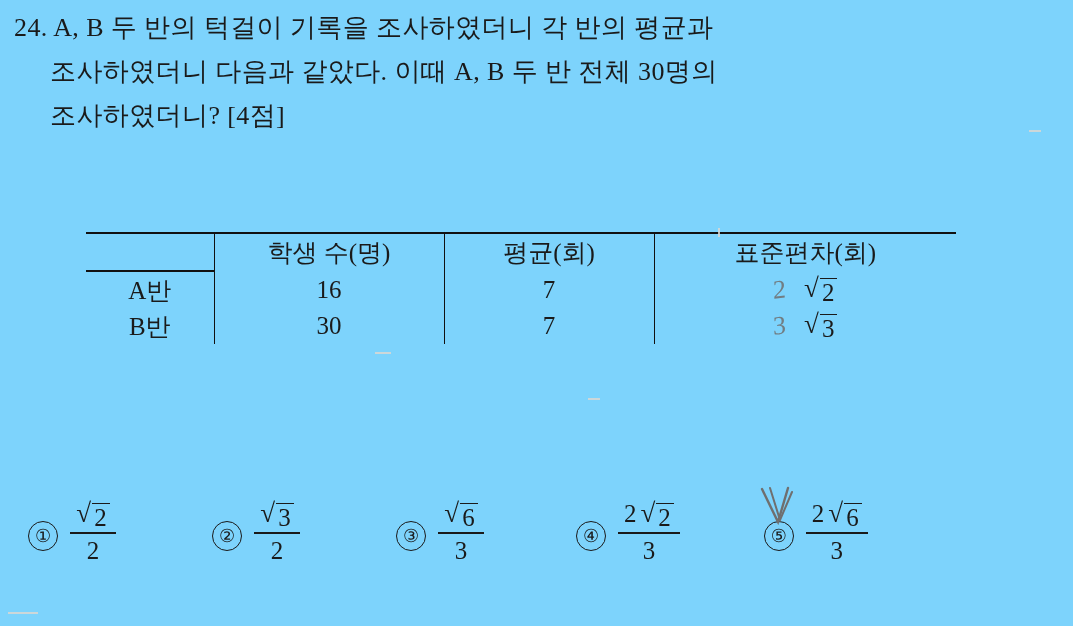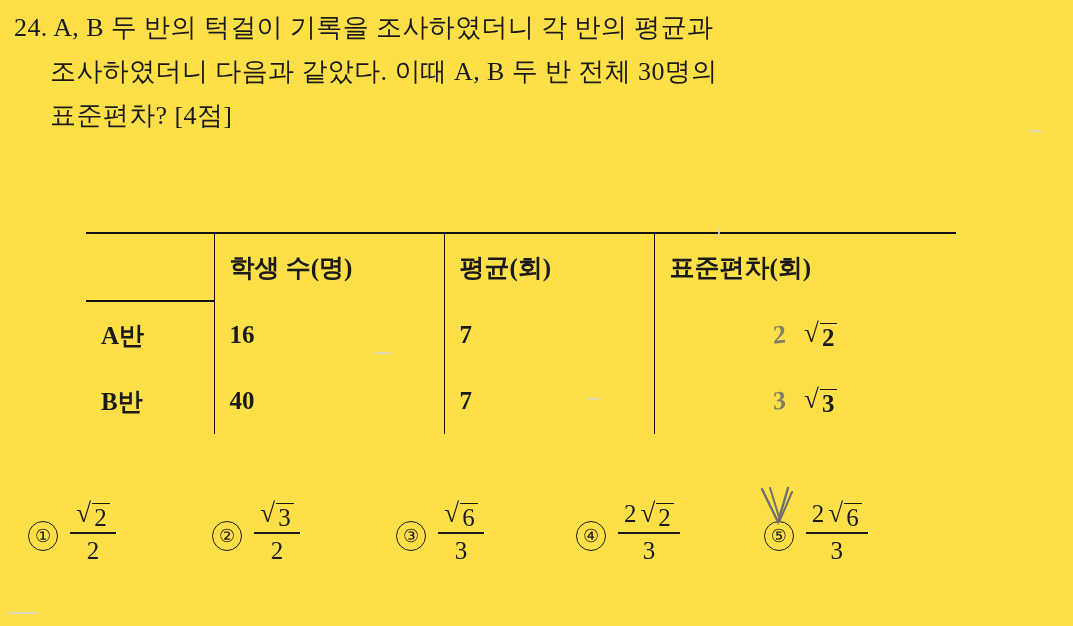--- a/index.html
+++ b/index.html
@@ -12,21 +12,21 @@
     background: #ffffff;
     font-family: "Liberation Serif", serif;
     color: #1a1a1a;
     position: relative;
     overflow: hidden;
   }
   .page {
     position: relative;
     width: 1073px;
     height: 626px;
-    background: #fde047;
+    background: #7dd3fc;
   }
 
   
   .stem {
     position: absolute;
     left: 14px;
     top: 6px;
     width: 1040px;
   }
   .stem-line {
@@ -47,23 +47,24 @@
     top: 232px;
     width: 870px;
   }
   table.data {
     border-collapse: collapse;
     width: 870px;
     table-layout: fixed;
   }
   table.data td, table.data th {
     border: 0;
-    font-weight: bold;
+    text-align: center;
+    font-weight: normal;
     font-size: 25px;
-    padding: 15px;
+    padding: 0;
     height: 36px;
   }
   .row-head td {
     height: 56px;
     font-size: 25px;
     border-bottom: 2.5px solid #111;
   }
   table.data tr.row-head td:first-child { border-bottom: 2.5px solid #111; }
   .top-rule {
     border-top: 2.5px solid #111;
@@ -197,21 +198,21 @@
   .sp5 { left: 8px; top: 612px; width: 30px; height: 2px; }
 </style>
 </head>
 <body>
 
 <div class="page">
 
   <div class="stem">
     <span class="stem-line l1">24. A, B 두 반의 턱걸이 기록을 조사하였더니 각 반의 평균과</span>
     <span class="stem-line l2">조사하였더니 다음과 같았다. 이때 A, B 두 반 전체 30명의</span>
-    <span class="stem-line l3">표준편차? [4점]</span>
+    <span class="stem-line l3">조사하였더니? [4점]</span>
   </div>
 
   <div class="tbl-wrap">
     <table class="data top-rule">
       <colgroup>
         <col class="col-label">
           <col class="col-a">
           <col class="col-b">
           <col class="col-c">
       </colgroup>
@@ -233,21 +234,21 @@
               <span class="rad">
                 <span class="sign">√</span>
                 <span class="under">2</span>
               </span>
             </span>
           </td>
         </tr>
 
         <tr class="bottom-rule">
           <td>B반</td>
-          <td class="vline">40</td>
+          <td class="vline">30</td>
           <td class="vline">7</td>
           <td class="vline">
             <span class="cell-inner">
               <span class="pen-mark">3</span>
               <span class="rad">
                 <span class="sign">√</span>
                 <span class="under">3</span>
               </span>
             </span>
           </td>

